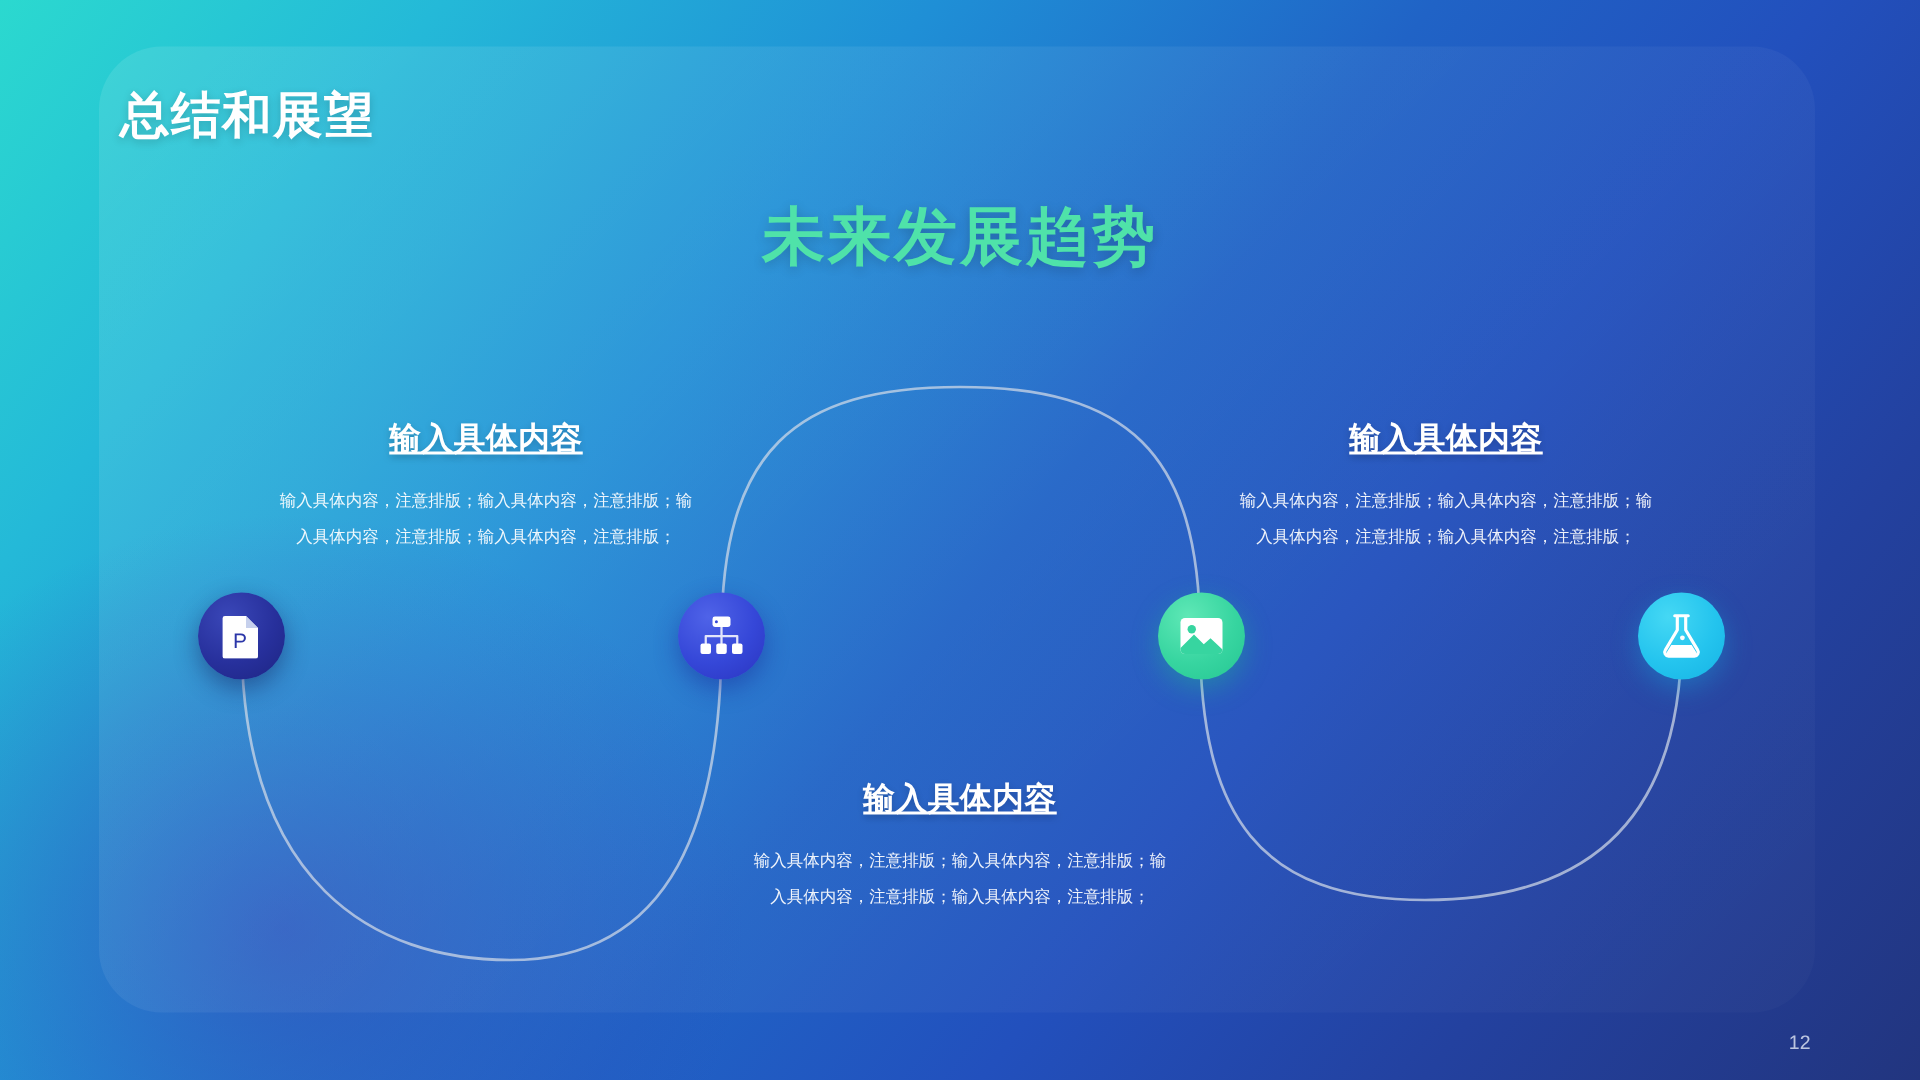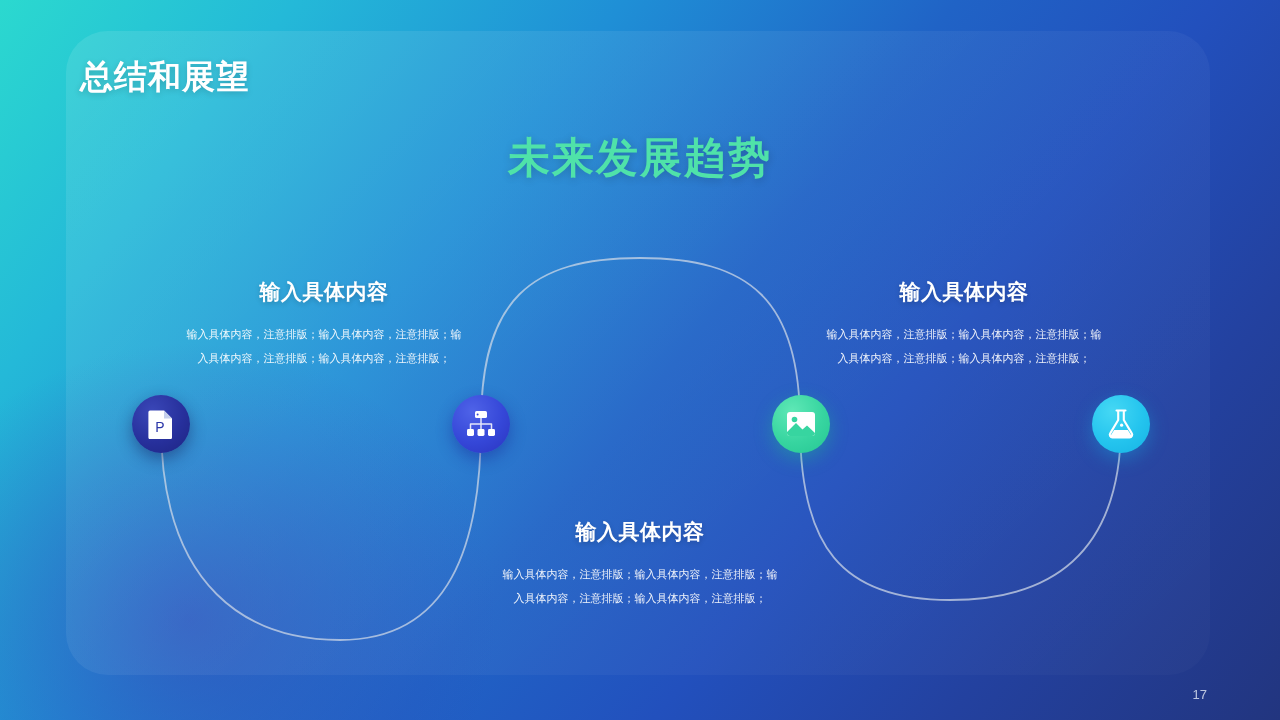--- a/index.html
+++ b/index.html
@@ -88,20 +88,21 @@
     width: 300px;
     text-align: center;
   }
   .block .block-title {
     font-size: 21px;
     font-weight: bold;
     color: #ffffff;
     margin-bottom: 16px;
     text-shadow: 0 2px 5px rgba(0,0,0,.18);
     letter-spacing: .5px;
+    text-decoration: underline;
   }
   .block .block-body {
     font-size: 11px;
     line-height: 24px;
     color: rgba(255,255,255,.92);
     padding: 0 12px;
   }
 
   .block-1 { left: 174px;  top: 278px; }
   .block-2 { left: 490px;  top: 518px; }
@@ -214,15 +215,15 @@
   </div>
 
   <div class="icon-node icon-4">
     <svg width="28" height="30" viewBox="0 0 28 30">
       <path d="M9.5 1.5 h9 M11.2 1.5 v9.5 L3.2 24.4 a2.6 2.6 0 0 0 2.2 4 h17.2 a2.6 2.6 0 0 0 2.2 -4 L16.8 11 V1.5" stroke="#ffffff" stroke-width="2.1" fill="none" stroke-linejoin="round" stroke-linecap="round"></path>
       <path d="M7.2 21 h13.6 l3.2 5.1 a1.3 1.3 0 0 1 -1.1 2 H5.1 a1.3 1.3 0 0 1 -1.1 -2 Z" fill="#ffffff"></path>
       <circle cx="14.6" cy="16.2" r="1.6" fill="#ffffff"></circle>
     </svg>
   </div>
 
-  <div class="page-number">17</div>
+  <div class="page-number">12</div>
 
 </div>
 
 </body></html>

